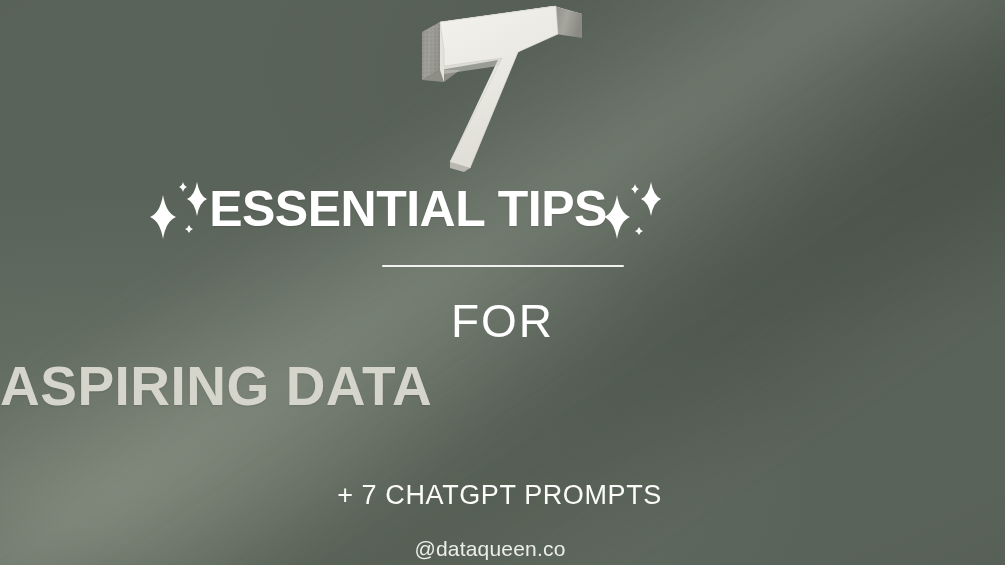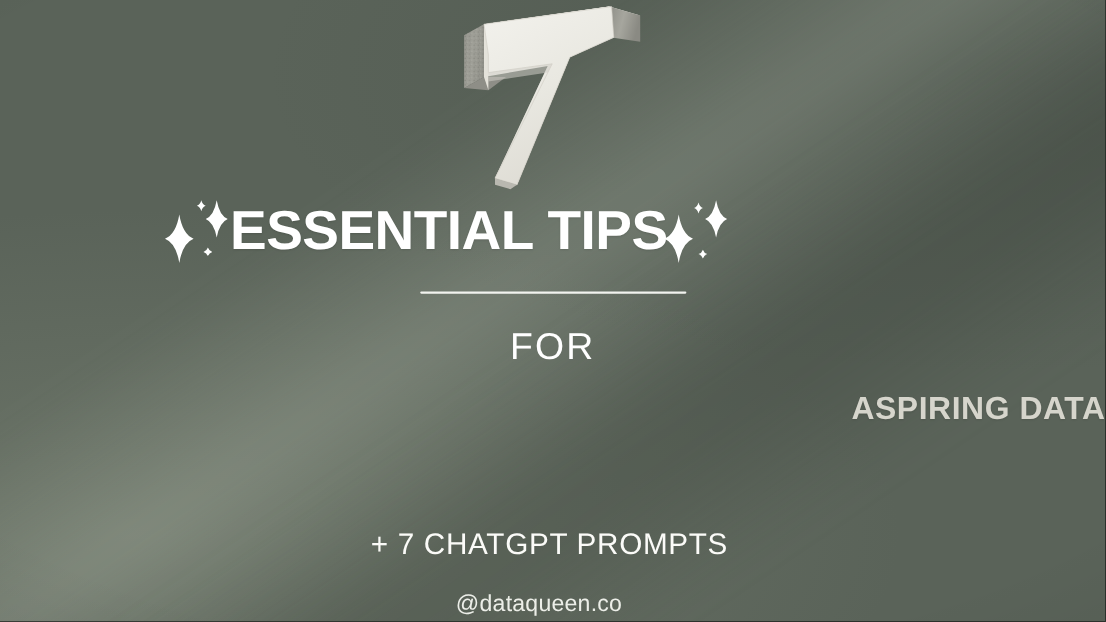--- a/index.html
+++ b/index.html
@@ -130,35 +130,35 @@
   }
 
   
   .for-line {
     position: absolute;
     left: 0;
     top: 298px;
     width: 1005px;
     text-align: center;
     color: #ffffff;
-    font-size: 34px;
+    font-size: 46px;
     font-weight: 400;
     letter-spacing: 2px;
     line-height: 1;
   }
 
   
   .audience {
     position: absolute;
     left: 0;
     top: 358px;
     width: 1005px;
-    text-align: right;
+    text-align: left;
     color: #d6d5cc;
-    font-size: 29px;
+    font-size: 55px;
     font-weight: 700;
     letter-spacing: 0.5px;
     line-height: 1.02;
     text-shadow: 0 1px 2px rgba(0,0,0,0.10);
   }
   .audience .ln { display: block; }
 
   
   .bonus {
     position: absolute;

